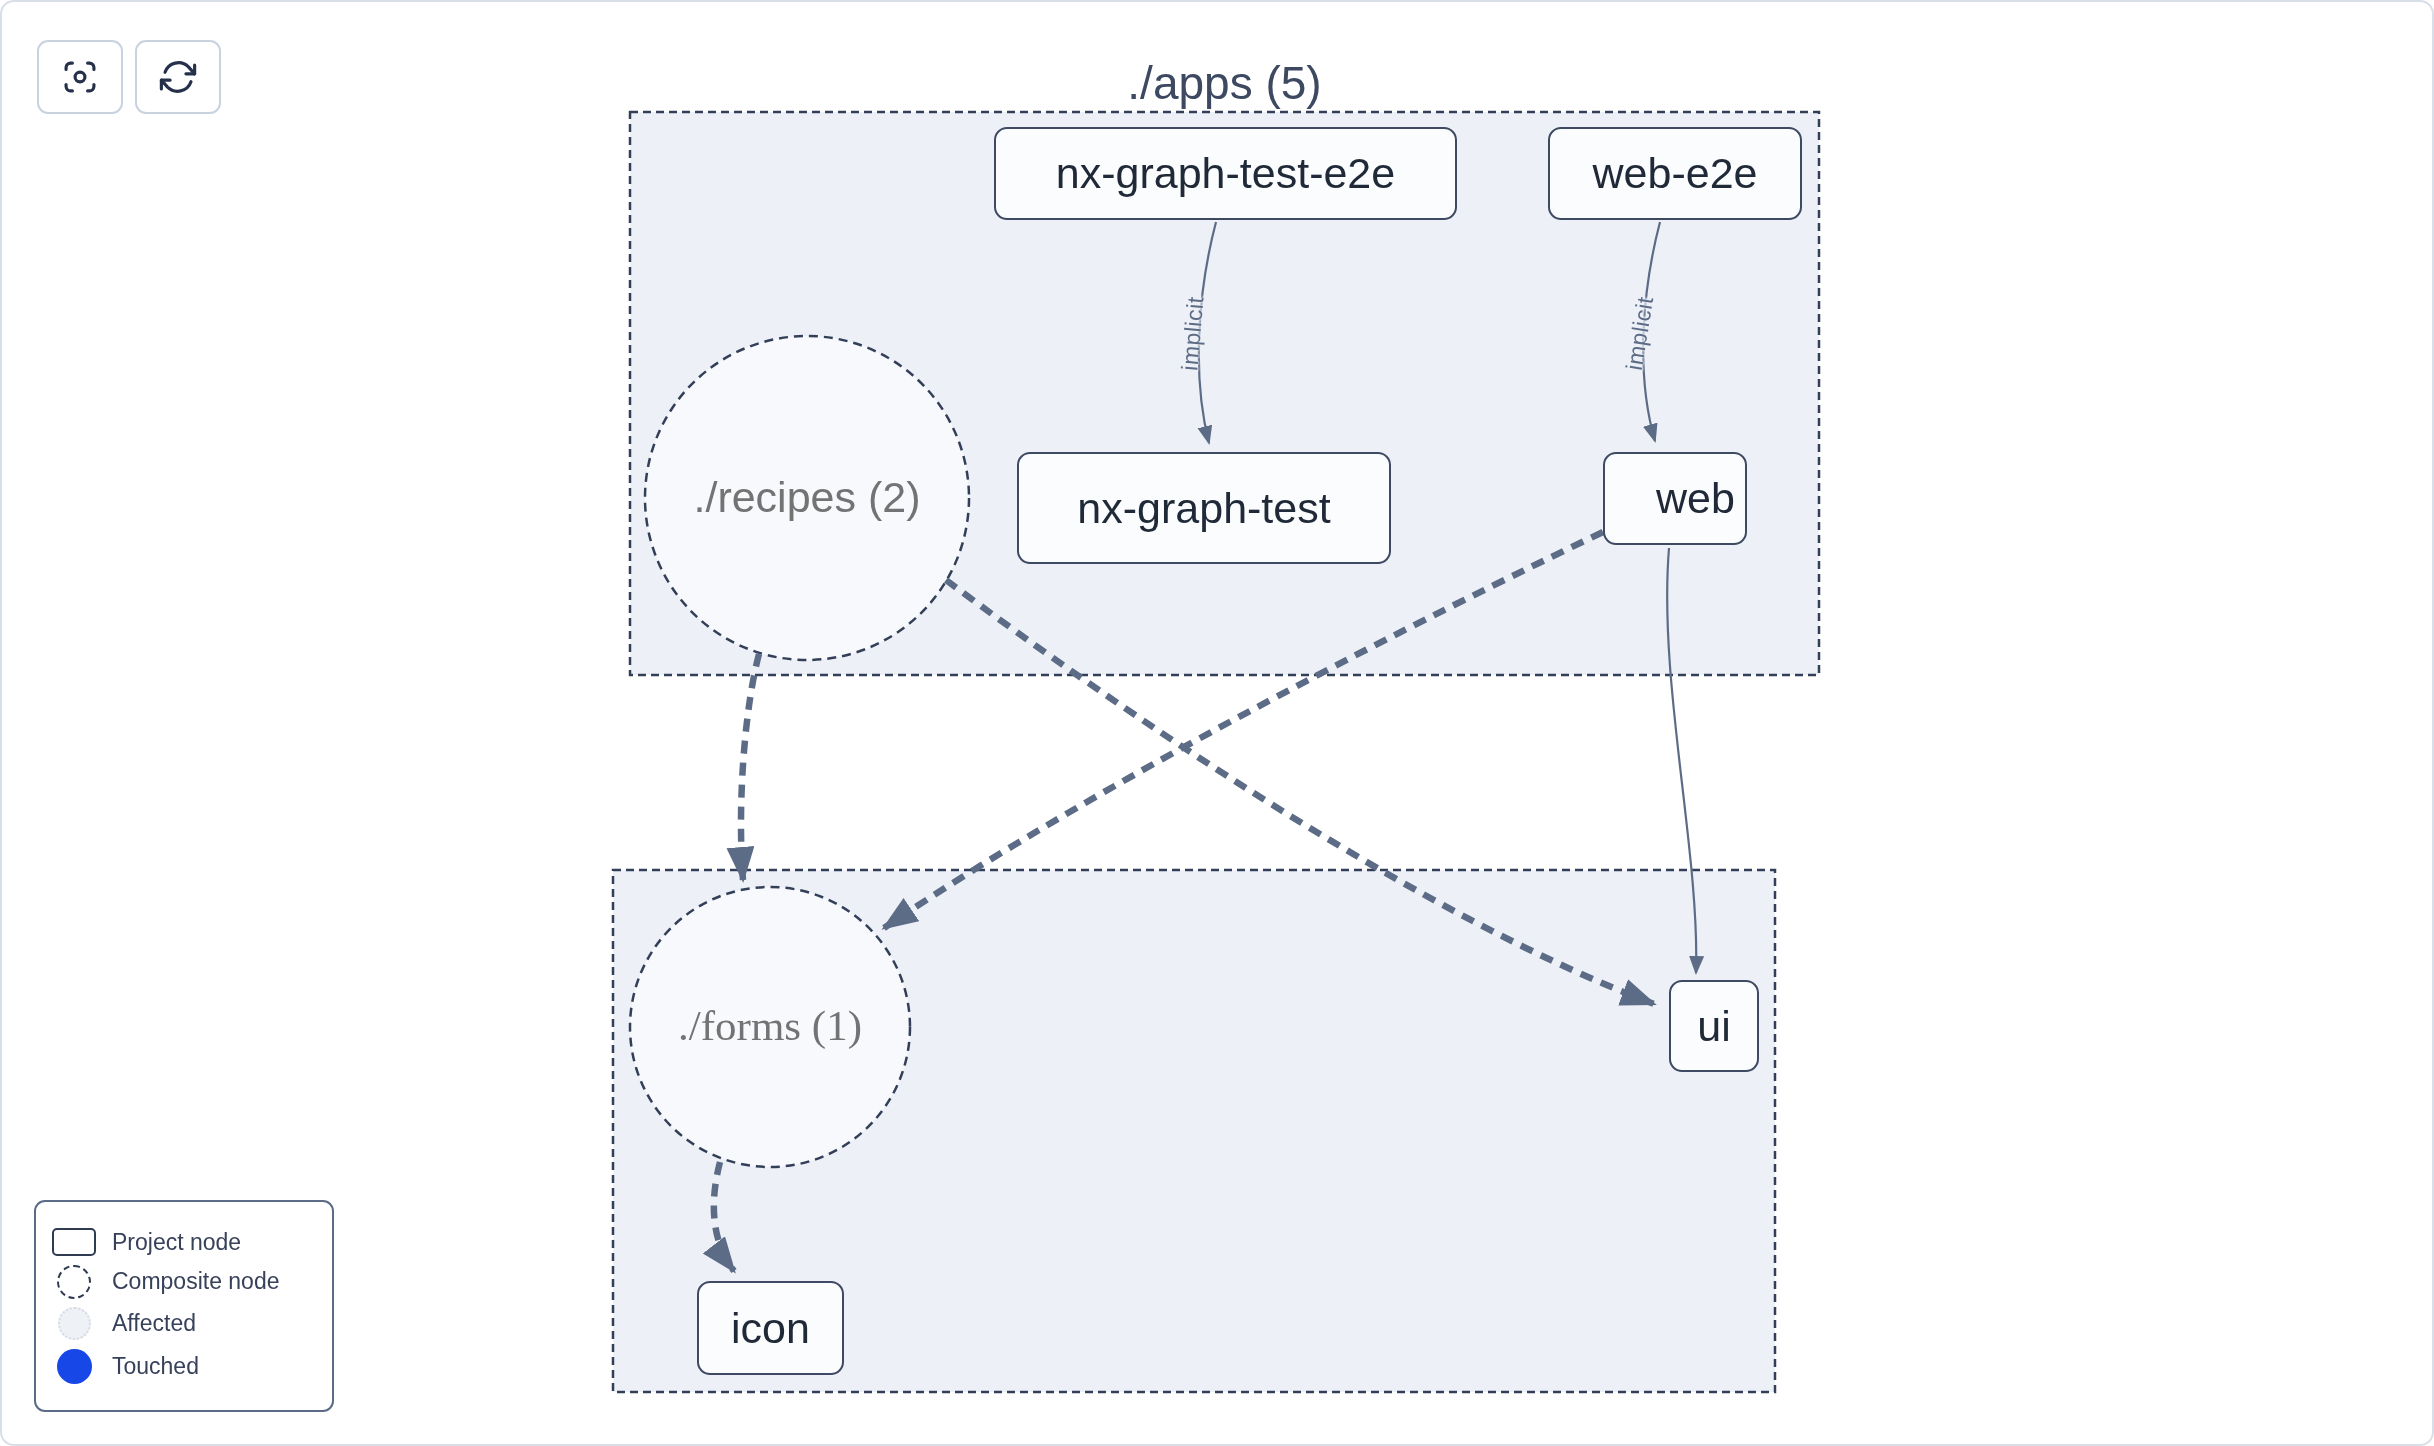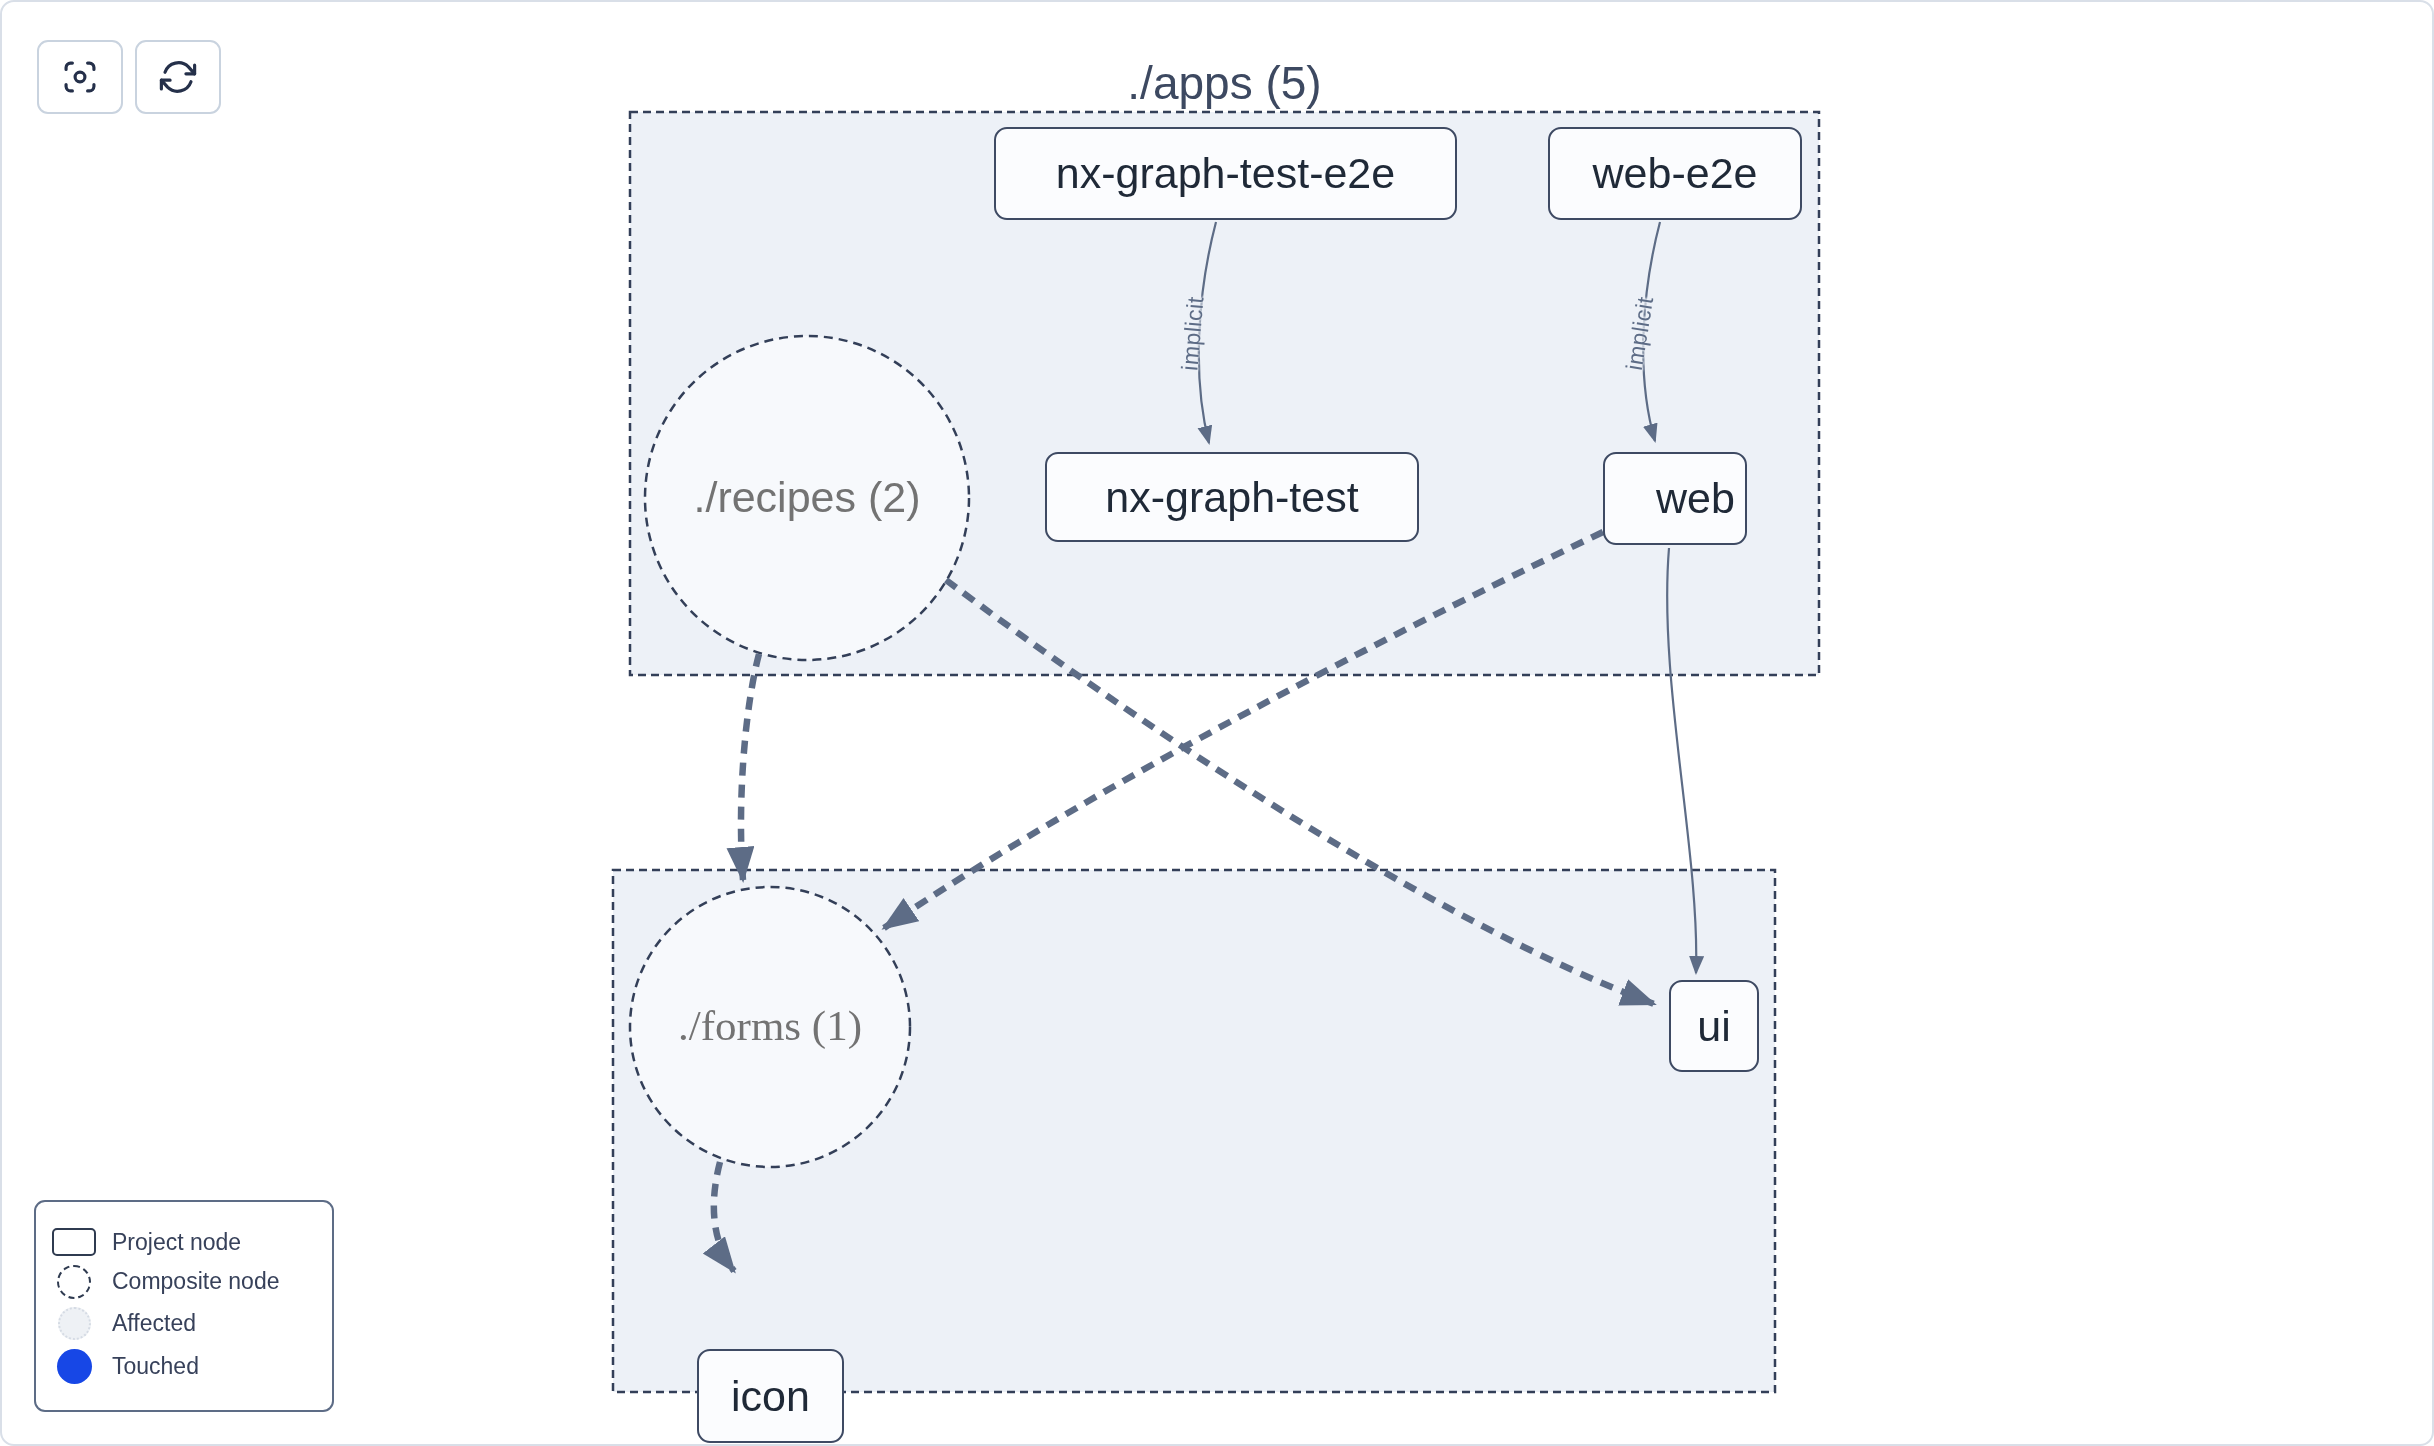--- a/index.html
+++ b/index.html
@@ -125,24 +125,24 @@
     <path d="M 718 1160 C 706 1206 712 1243 732 1269" fill="none" stroke="#5d6c86" stroke-width="6.5" stroke-dasharray="13 9" marker-end="url(#ah-big)"></path>
   </svg>
 
   <div class="group-label" style="left:628px;top:54px;width:1189px;">./apps (5)</div>
 
   <div class="circle-label" style="left:605px;top:468px;width:400px;">./recipes (2)</div>
   <div class="circle-label" style="left:568px;top:997px;width:400px;font-family:Liberation Serif, serif;">./forms (1)</div>
 
   <div class="node" style="left:992px;top:125px;width:463px;height:93px;">nx-graph-test-e2e</div>
   <div class="node" style="left:1546px;top:125px;width:254px;height:93px;">web-e2e</div>
-  <div class="node" style="left:1043px;top:450px;width:374px;height:90px;">nx-graph-test</div>
+  <div class="node" style="left:1015px;top:450px;width:374px;height:112px;">nx-graph-test</div>
   <div class="node" style="left:1601px;top:450px;width:144px;height:93px;padding-left:41px;">web</div>
   <div class="node" style="left:1667px;top:978px;width:90px;height:92px;">ui</div>
-  <div class="node" style="left:695px;top:1347px;width:147px;height:94px;">icon</div>
+  <div class="node" style="left:695px;top:1279px;width:147px;height:94px;">icon</div>
 
   <div class="edge-label" id="edge-label-implicit-1">implicit</div>
   <div class="edge-label" id="edge-label-implicit-2">implicit</div>
 
   <div class="legend">
     <div class="legend-row">
       <span class="legend-ic">
           <span class="ic-project"></span>
         </span>
       <span class="legend-text">Project node</span>

